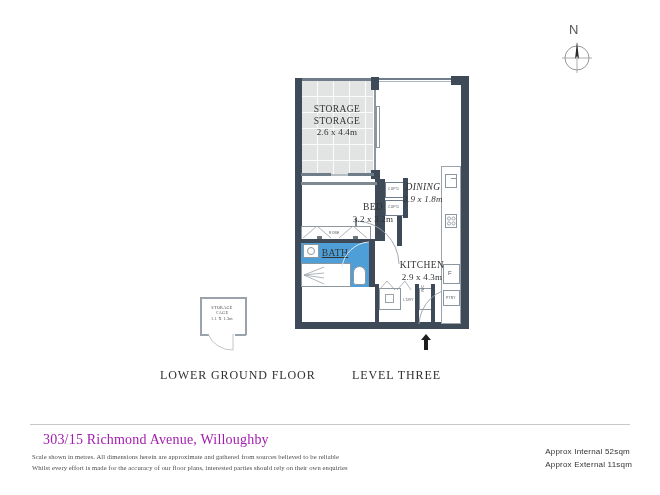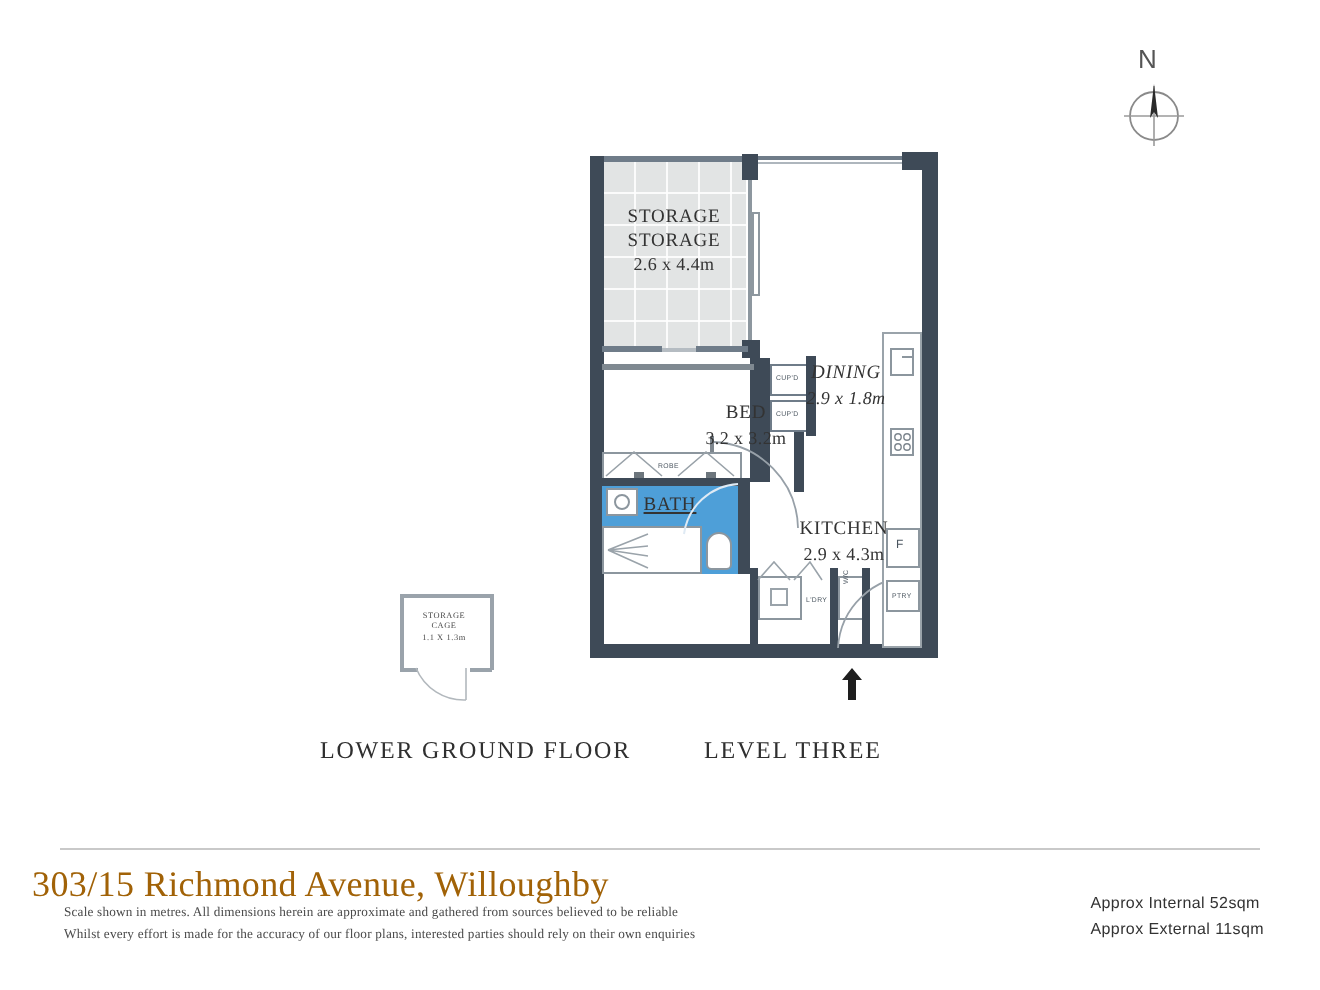--- a/index.html
+++ b/index.html
@@ -187,24 +187,24 @@
   #footer-rule {
     position: absolute;
     left: 30px;
     top: 424px;
     width: 600px;
     height: 1px;
     background: #c9c9c9;
   }
   #address {
     position: absolute;
-    left: 16px;
+    left: 43px;
     top: 432px;
-    font-size: 18px;
-    color: #a16207;
+    font-size: 14px;
+    color: #a21caf;
     font-family: "Liberation Serif", serif;
     letter-spacing: 0.2px;
   }
   #disclaimer {
     position: absolute;
     left: 32px;
     top: 452px;
     font-size: 6.6px;
     line-height: 1.6;
     color: #4a4a4a;

